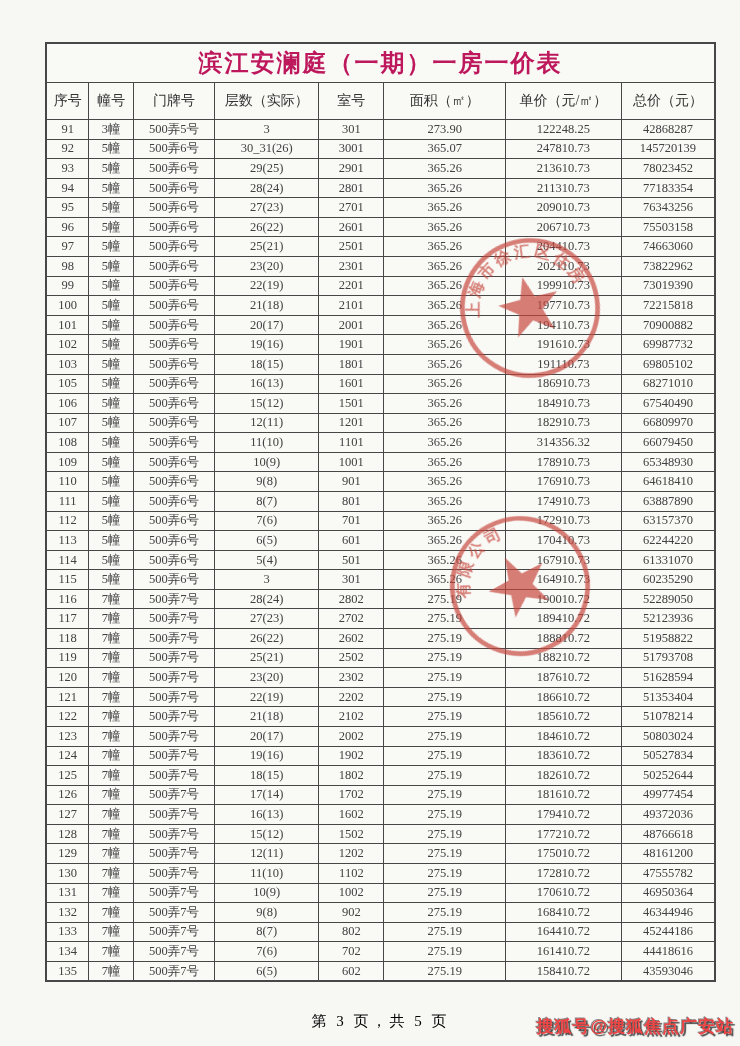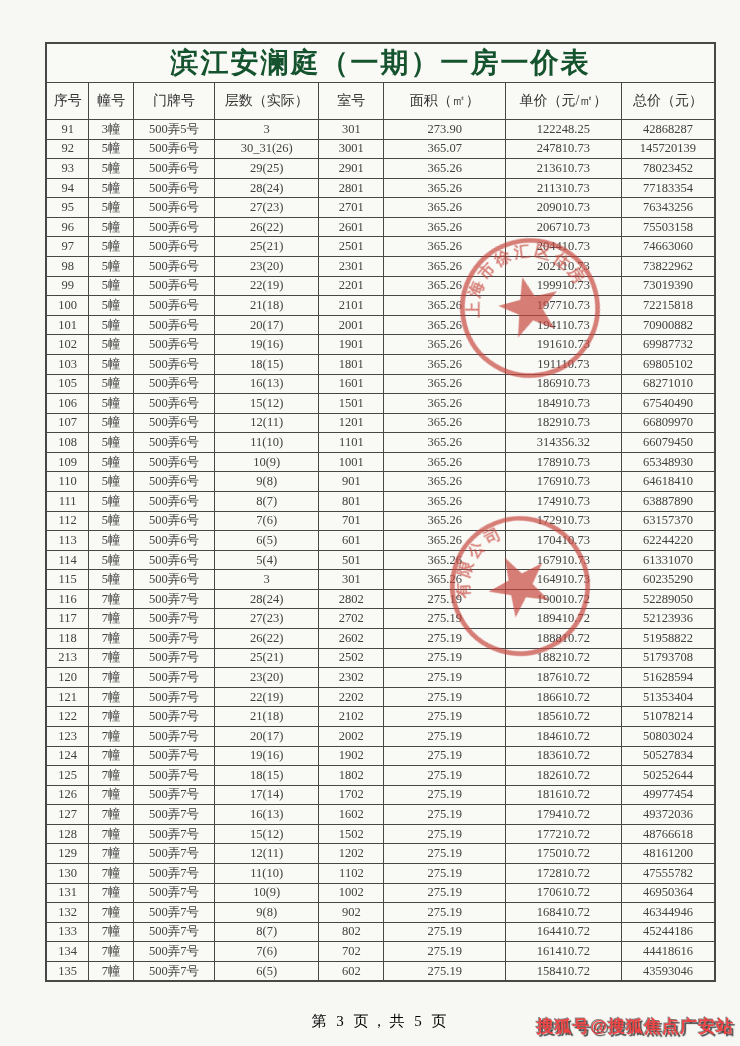--- a/index.html
+++ b/index.html
@@ -24,21 +24,21 @@
   table.price col.c5{width:18.2%}
   table.price col.c6{width:17.3%}
   table.price col.c7{width:14.0%}
   table.price th, table.price td{
     border:1px solid #474747;
     text-align:center;vertical-align:middle;
     padding:0;overflow:hidden;white-space:nowrap;
   }
   table.price{border:2px solid #474747;}
   .title-cell{
-    height:38px;font-size:28px;font-weight:bold;color:#14532d;
+    height:38px;font-size:24px;font-weight:bold;color:#be185d;
     letter-spacing:2px;
   }
   thead th.colhead{
     height:36px;font-size:14px;font-weight:normal;color:#333;
   }
   tbody td{
     height:18.58px;font-size:12.5px;color:#414141;
     font-family:"Liberation Serif","DejaVu Serif",serif;
   }
   .footer-page{
@@ -356,21 +356,21 @@
           <td>118</td>
           <td>7幢</td>
           <td>500弄7号</td>
           <td>26(22)</td>
           <td>2602</td>
           <td>275.19</td>
           <td>188810.72</td>
           <td>51958822</td>
         </tr>
         <tr>
-          <td>213</td>
+          <td>119</td>
           <td>7幢</td>
           <td>500弄7号</td>
           <td>25(21)</td>
           <td>2502</td>
           <td>275.19</td>
           <td>188210.72</td>
           <td>51793708</td>
         </tr>
         <tr>
           <td>120</td>

